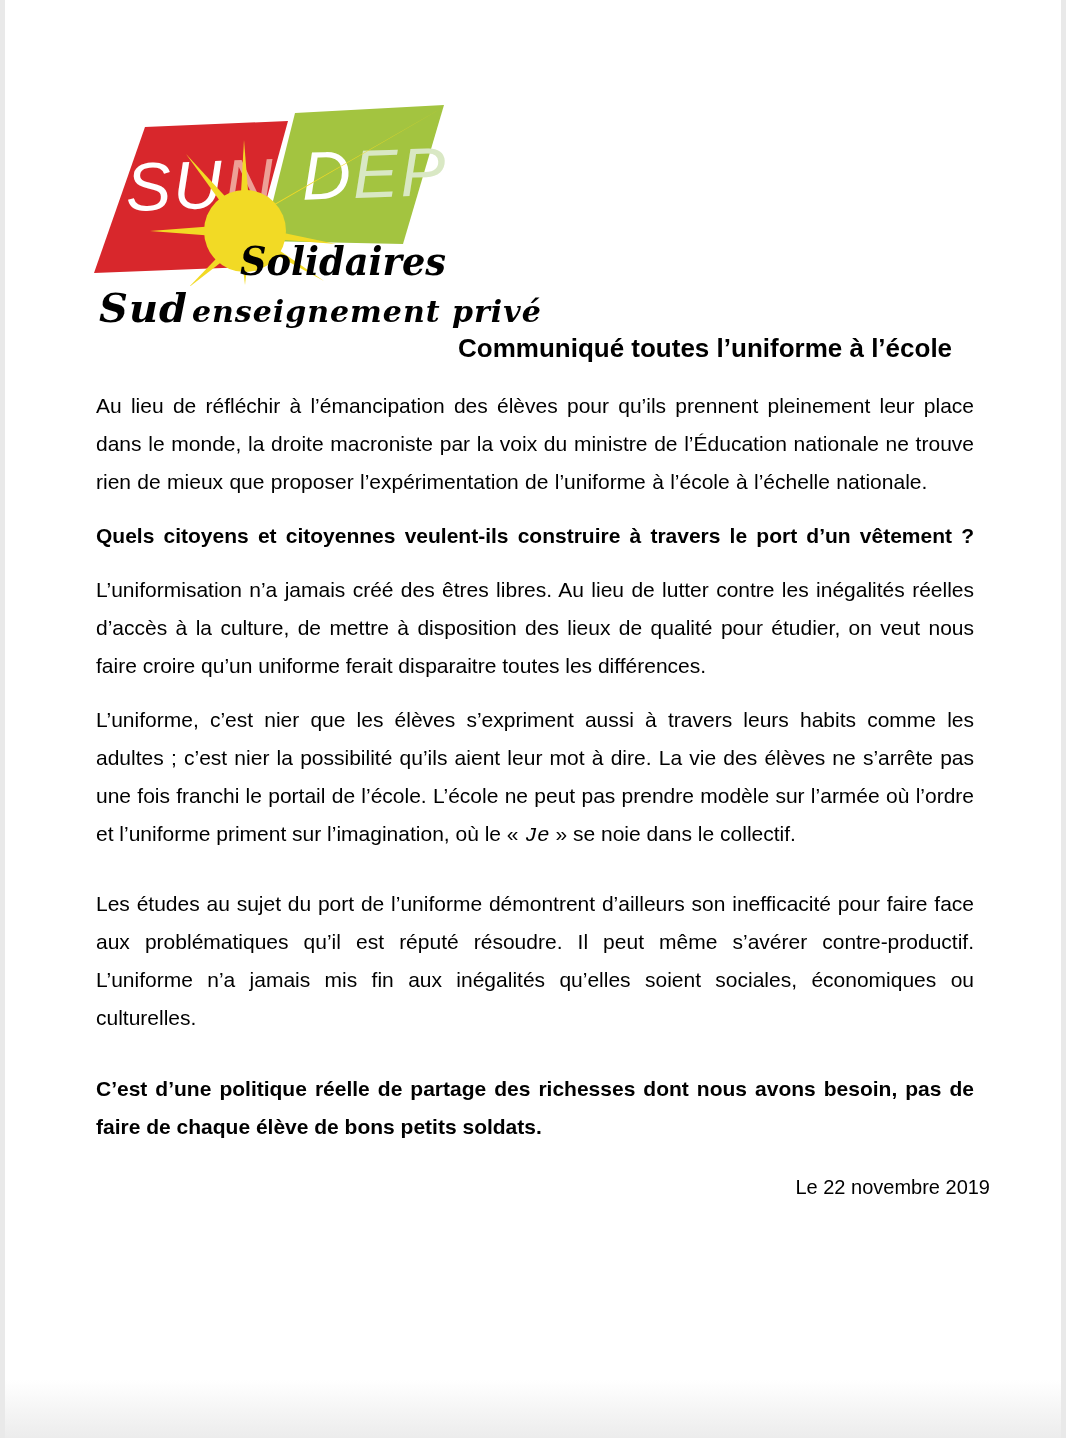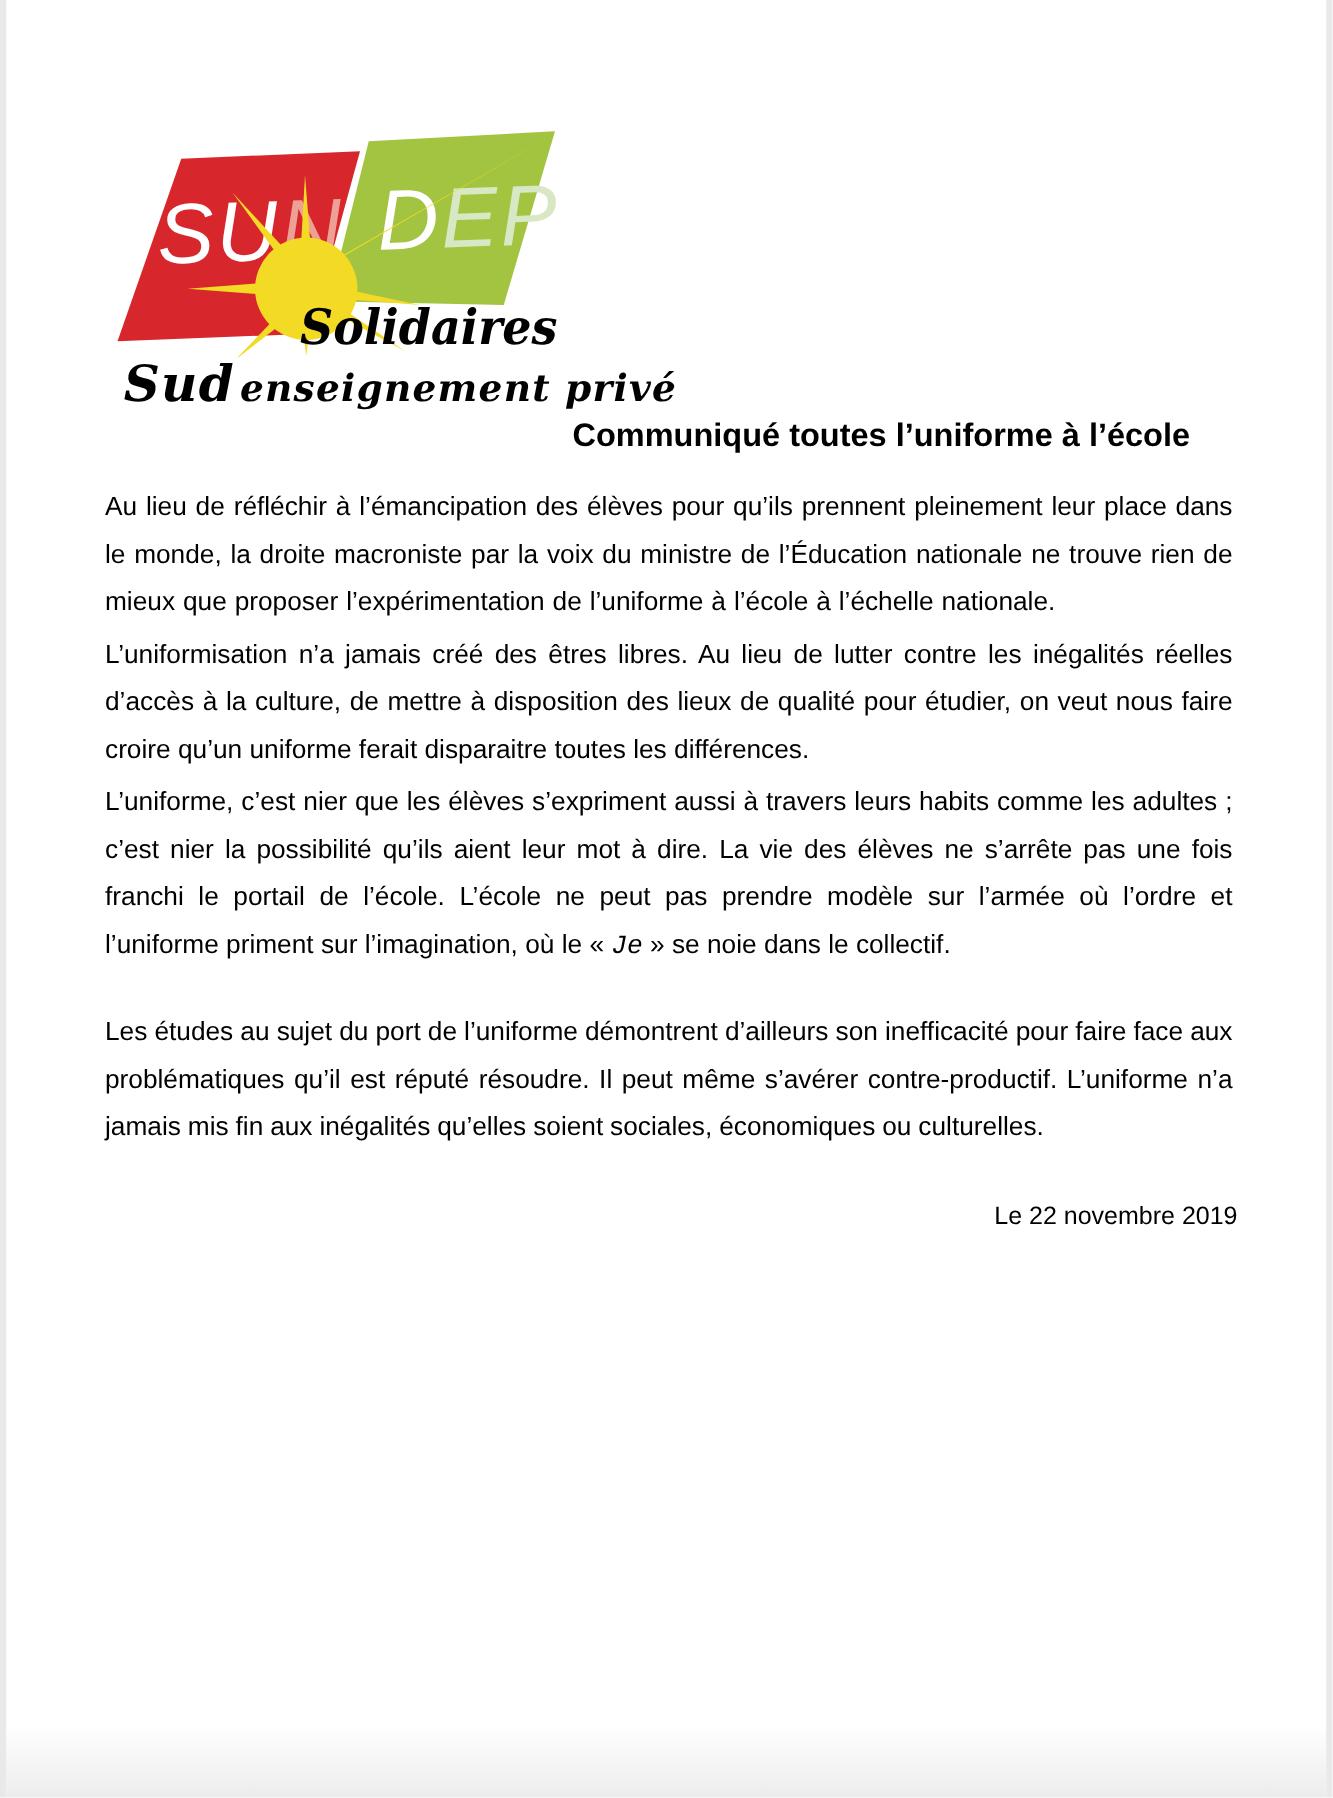--- a/index.html
+++ b/index.html
@@ -27,21 +27,21 @@
     font-family:"DejaVu Serif",serif;font-weight:bold;font-style:italic;
   }
   .sud-line .sud{font-size:40px;letter-spacing:1px;}
   .sud-line .sud-suffix{font-size:30px;margin-left:4px;letter-spacing:1px;}
   .content{position:absolute;left:80px;top:333px;width:910px;}
   .title{
     font-size:26px;font-weight:bold;line-height:30px;
     margin:0 0 24px 378px;white-space:nowrap;
   }
   .body-p{
-    margin:4px;font-size:21px;line-height:38px;text-align:justify;
+    margin:16px;font-size:21px;line-height:38px;text-align:justify;
   }
   .bold{font-weight:bold;}
   .p1{word-spacing:0.5px;}
   .p2{margin-bottom:37px;}
   .heading-q{text-align-last:justify;}
   .p4{margin-bottom:30px;}
   .p5{margin-bottom:33px;word-spacing:-0.3px;}
   .p6{margin-bottom:22px;}
   .date-line{margin:0;font-size:20px;line-height:38px;text-align:right;}
   .body-p em{font-style:italic;font-family:Liberation Mono, monospace;}
@@ -87,20 +87,22 @@
 
 <div class="sud-line">
   <span class="sud">Sud</span><span class="sud-suffix">enseignement privé</span>
 </div>
 
 <div class="content">
   <h1 class="title">Communiqué toutes l’uniforme à l’école</h1>
 
   <p class="body-p p1">Au lieu de réfléchir à l’émancipation des élèves pour qu’ils prennent pleinement leur place dans le monde, la droite macroniste par la voix du ministre de l’Éducation nationale ne trouve rien de mieux que proposer l’expérimentation de l’uniforme à l’école à l’échelle nationale.</p>
 
+  <p class="body-p bold heading-q">Quels citoyens et citoyennes veulent-ils construire à travers le port d’un vêtement&nbsp;?</p>
   <p class="body-p p3">L’uniformisation n’a jamais créé des êtres libres. Au lieu de lutter contre les inégalités réelles d’accès à la culture, de mettre à disposition des lieux de qualité pour étudier, on veut nous faire croire qu’un uniforme ferait disparaitre toutes les différences.</p>
   <p class="body-p p4"><span>L’uniforme, c’est nier que les élèves s’expriment aussi à travers leurs habits comme les adultes&nbsp;; c’est nier la possibilité qu’ils aient leur mot à dire. La vie des élèves ne s’arrête pas une fois franchi le portail de l’école. L’école ne peut pas prendre modèle sur l’armée où l’ordre et l’uniforme priment sur l’imagination, où le «&nbsp;</span><em>Je</em><span>&nbsp;» se noie dans le collectif.</span></p>
 
   <p class="body-p p5">Les études au sujet du port de l’uniforme démontrent d’ailleurs son inefficacité pour faire face aux problématiques qu’il est réputé résoudre. Il peut même s’avérer contre-productif. L’uniforme n’a jamais mis fin aux inégalités qu’elles soient sociales, économiques ou culturelles.</p>
 
+  <p class="body-p bold p6">C’est d’une politique réelle de partage des richesses dont nous avons besoin, pas de faire de chaque élève de bons petits soldats.</p>
 
   <p class="date-line">Le 22 novembre 2019</p>
 </div>
 
 </body></html>

